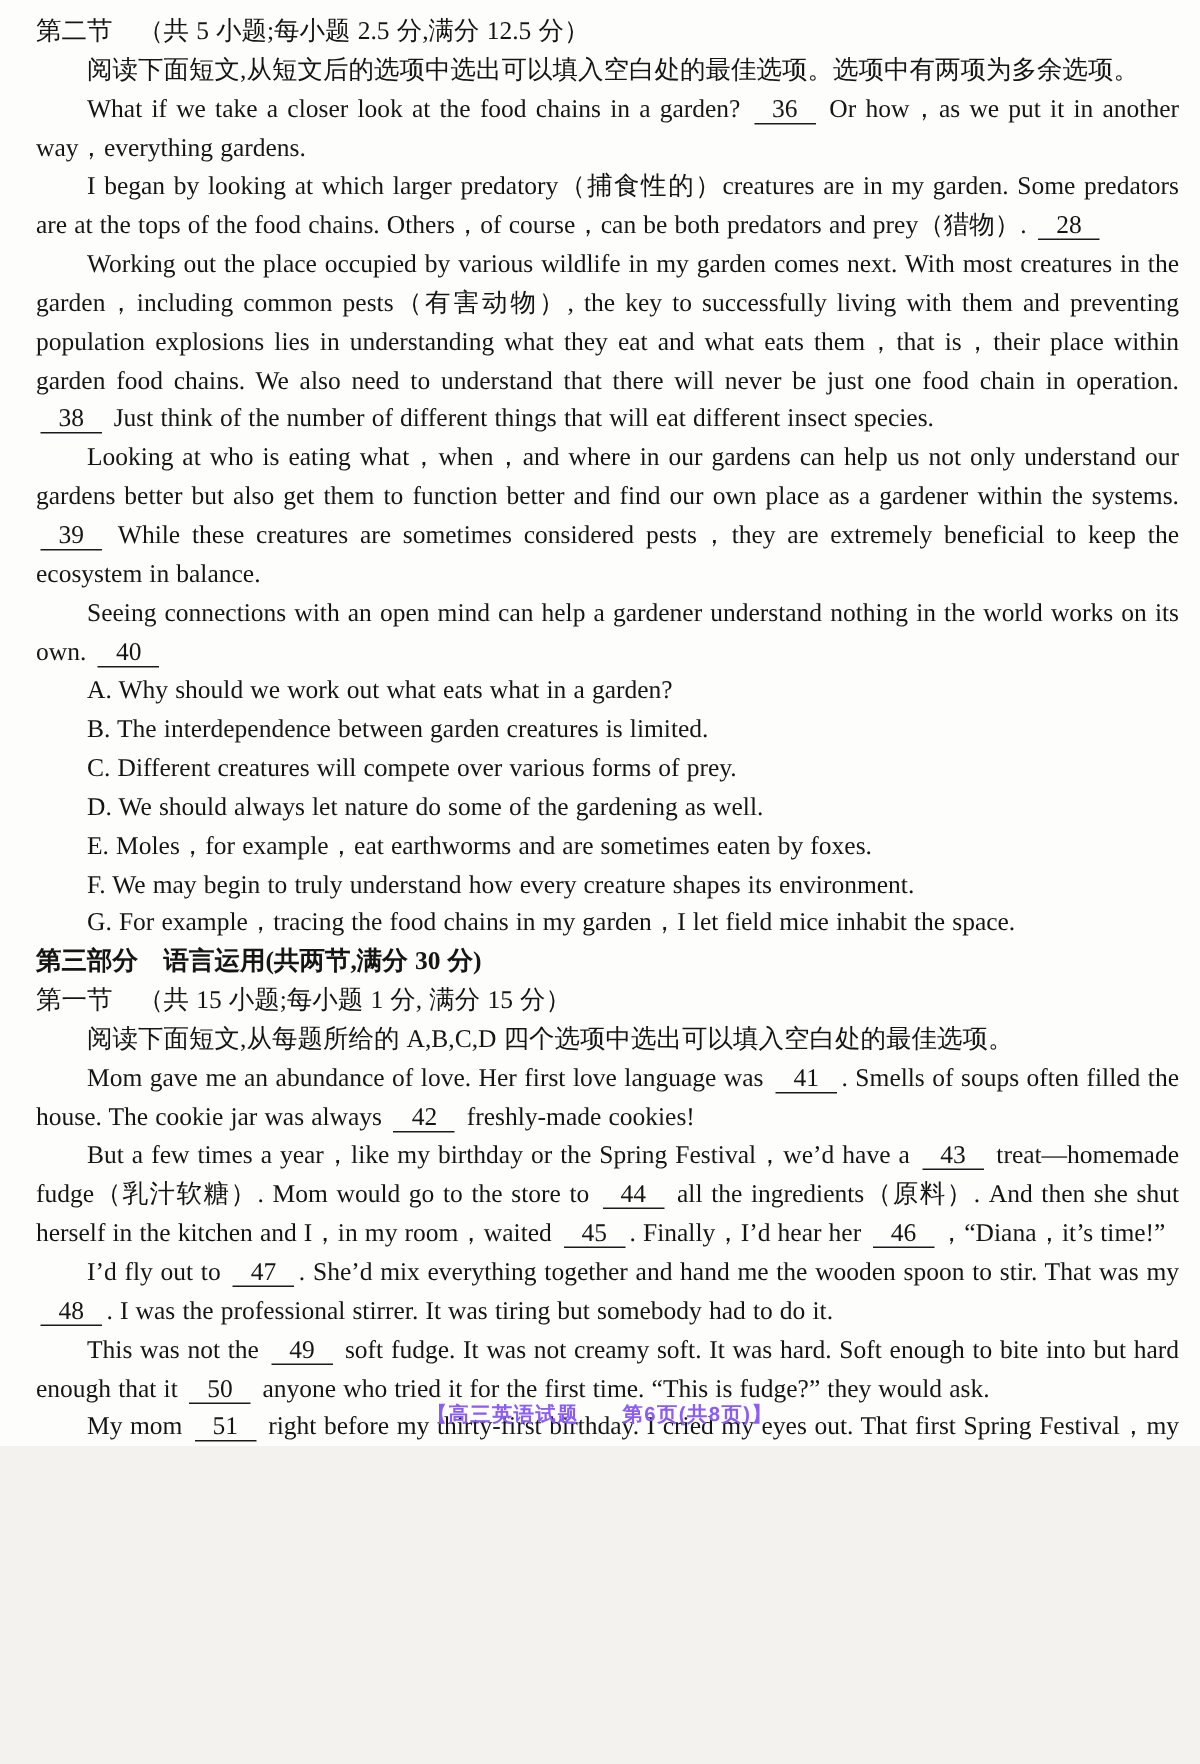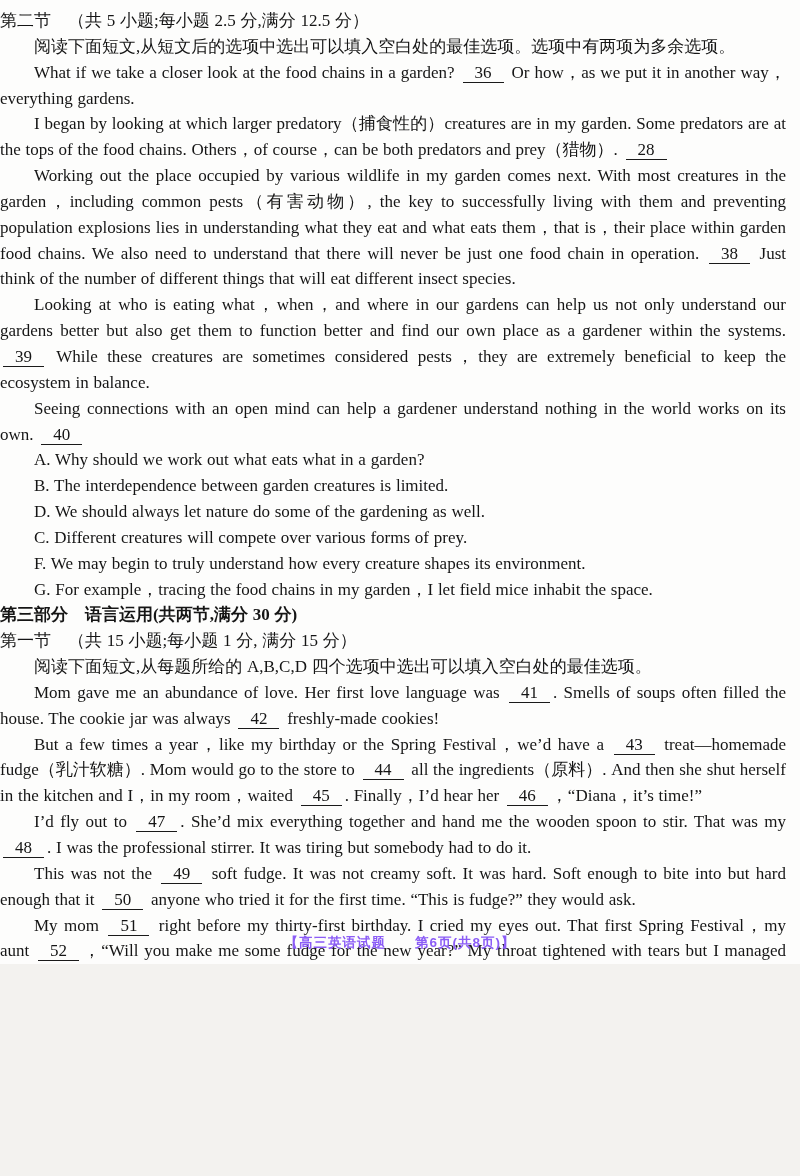--- a/index.html
+++ b/index.html
@@ -9,21 +9,21 @@
   }
   .page {
     position: relative;
     width: 800px;
     height: 964px;
     margin: 0 auto;
     background: #fdfdfc;
     color: #151515;
     font-family: "Liberation Serif", "DejaVu Serif", serif;
     box-sizing: border-box;
-    padding: 8px 14px 0 0;
+    padding: 8px 14px 0 24px;
     overflow: hidden;
   }
   p.block {
     margin: 0;
     font-size: 17px;
     line-height: 25.85px;
     text-align: justify;
     word-spacing: 0.5px;
   }
   .k-heading { text-indent: 0; }
@@ -64,22 +64,23 @@
   <div id="content">
       <p class="block k-heading">第二节　（共 5 小题;每小题 2.5 分,满分 12.5 分）</p>
       <p class="block k-intro">阅读下面短文,从短文后的选项中选出可以填入空白处的最佳选项。选项中有两项为多余选项。</p>
       <p class="block k-para">What if we take a closer look at the food chains in a garden? <span class="blank">36</span> Or how，as we put it in another way，everything gardens.</p>
       <p class="block k-para">I began by looking at which larger predatory（捕食性的）creatures are in my garden. Some predators are at the tops of the food chains. Others，of course，can be both predators and prey（猎物）. <span class="blank">28</span></p>
       <p class="block k-para">Working out the place occupied by various wildlife in my garden comes next. With most creatures in the garden，including common pests（有害动物）, the key to successfully living with them and preventing population explosions lies in understanding what they eat and what eats them，that is，their place within garden food chains. We also need to understand that there will never be just one food chain in operation. <span class="blank">38</span> Just think of the number of different things that will eat different insect species.</p>
       <p class="block k-para">Looking at who is eating what，when，and where in our gardens can help us not only understand our gardens better but also get them to function better and find our own place as a gardener within the systems. <span class="blank">39</span> While these creatures are sometimes considered pests，they are extremely beneficial to keep the ecosystem in balance.</p>
       <p class="block k-para">Seeing connections with an open mind can help a gardener understand nothing in the world works on its own. <span class="blank">40</span></p>
       <p class="block k-option">A. Why should we work out what eats what in a garden?</p>
       <p class="block k-option">B. The interdependence between garden creatures is limited.</p>
+      <p class="block k-option">C. Different creatures will compete over various forms of prey.</p>
       <p class="block k-option">D. We should always let nature do some of the gardening as well.</p>
-      <p class="block k-option">C. Different creatures will compete over various forms of prey.</p>
+      <p class="block k-option">E. Moles，for example，eat earthworms and are sometimes eaten by foxes.</p>
       <p class="block k-option">F. We may begin to truly understand how every creature shapes its environment.</p>
       <p class="block k-option">G. For example，tracing the food chains in my garden，I let field mice inhabit the space.</p>
       <p class="block k-heading-bold">第三部分　语言运用(共两节,满分 30 分)</p>
       <p class="block k-heading">第一节　（共 15 小题;每小题 1 分, 满分 15 分）</p>
       <p class="block k-intro">阅读下面短文,从每题所给的 A,B,C,D 四个选项中选出可以填入空白处的最佳选项。</p>
       <p class="block k-para">Mom gave me an abundance of love. Her first love language was <span class="blank">41</span>. Smells of soups often filled the house. The cookie jar was always <span class="blank">42</span> freshly-made cookies!</p>
       <p class="block k-para">But a few times a year，like my birthday or the Spring Festival，we’d have a <span class="blank">43</span> treat—homemade fudge（乳汁软糖）. Mom would go to the store to <span class="blank">44</span> all the ingredients（原料）. And then she shut herself in the kitchen and I，in my room，waited <span class="blank">45</span>. Finally，I’d hear her <span class="blank">46</span>，“Diana，it’s time!”</p>
       <p class="block k-para">I’d fly out to <span class="blank">47</span>. She’d mix everything together and hand me the wooden spoon to stir. That was my <span class="blank">48</span>. I was the professional stirrer. It was tiring but somebody had to do it.</p>
       <p class="block k-para">This was not the <span class="blank">49</span> soft fudge. It was not creamy soft. It was hard. Soft enough to bite into but hard enough that it <span class="blank">50</span> anyone who tried it for the first time. “This is fudge?” they would ask.</p>
       <p class="block k-para">My mom <span class="blank">51</span> right before my thirty-first birthday. I cried my eyes out. That first Spring Festival，my aunt <span class="blank">52</span>，“Will you make me some fudge for the new year?” My throat tightened with tears but I managed a(n) <span class="blank">53</span> “yes”.</p>

